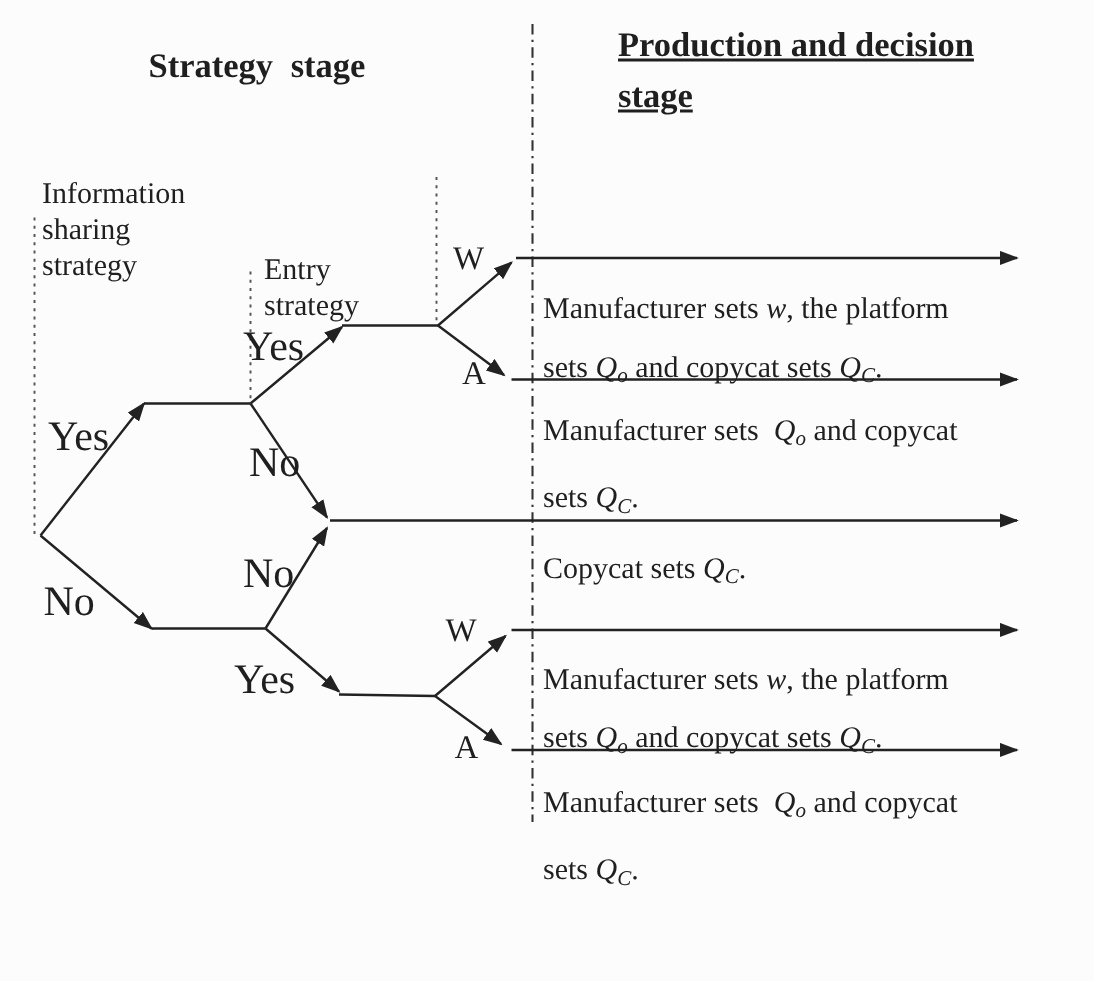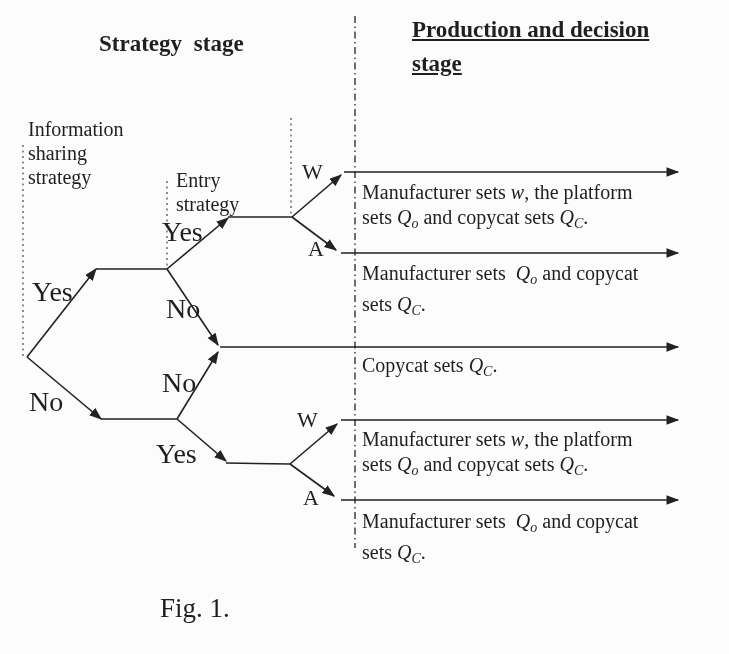--- a/index.html
+++ b/index.html
@@ -37,21 +37,21 @@
   .b-mode-upper-a { left: 308px; top: 237px; }
   .b-mode-lower-w { left: 297px; top: 408px; }
   .b-mode-lower-a { left: 303px; top: 486px; }
 
   .outcome { font-size: 20px; line-height: 25px; width: 345px; left: 362px; }
   .row-1 { top: 180px; }
   .row-2 { top: 261px; }
   .row-3 { top: 353px; }
   .row-4 { top: 427px; }
   .row-5 { top: 509px; }
-  .rich-line { white-space: pre-wrap; }
+  .rich-line { white-space: pre-wrap; margin-top: 14px; }
   .mvar { font-style: italic; }
   .msub { font-style: italic; font-size: 0.7em; vertical-align: -0.28em; letter-spacing: 0; }
 
   .caption { left: 160px; top: 593px; font-size: 27px; display: flex; }
   .caption .cap-label { margin-right: 28px; }
 </style>
 </head>
 <body>
 
 <div class="stage">
@@ -129,16 +129,15 @@
   <div class="abs outcome row-4">
       <div class="rich-line"><span>Manufacturer sets </span><span class="mvar">w</span><span>, the platform</span></div>
       <div class="rich-line"><span>sets </span><span class="mvar">Q</span><span class="msub">o</span><span> and copycat sets </span><span class="mvar">Q</span><span class="msub">C</span><span>.</span></div>
     </div>
   <div class="abs outcome row-5">
       <div class="rich-line"><span>Manufacturer sets  </span><span class="mvar">Q</span><span class="msub">o</span><span> and copycat</span></div>
       <div class="rich-line"><span>sets </span><span class="mvar">Q</span><span class="msub">C</span><span>.</span></div>
     </div>
 
   <div class="abs caption">
-    <span class="cap-label">Fig. 1.</span>
   </div>
 
 </div>
 
 </body></html>

